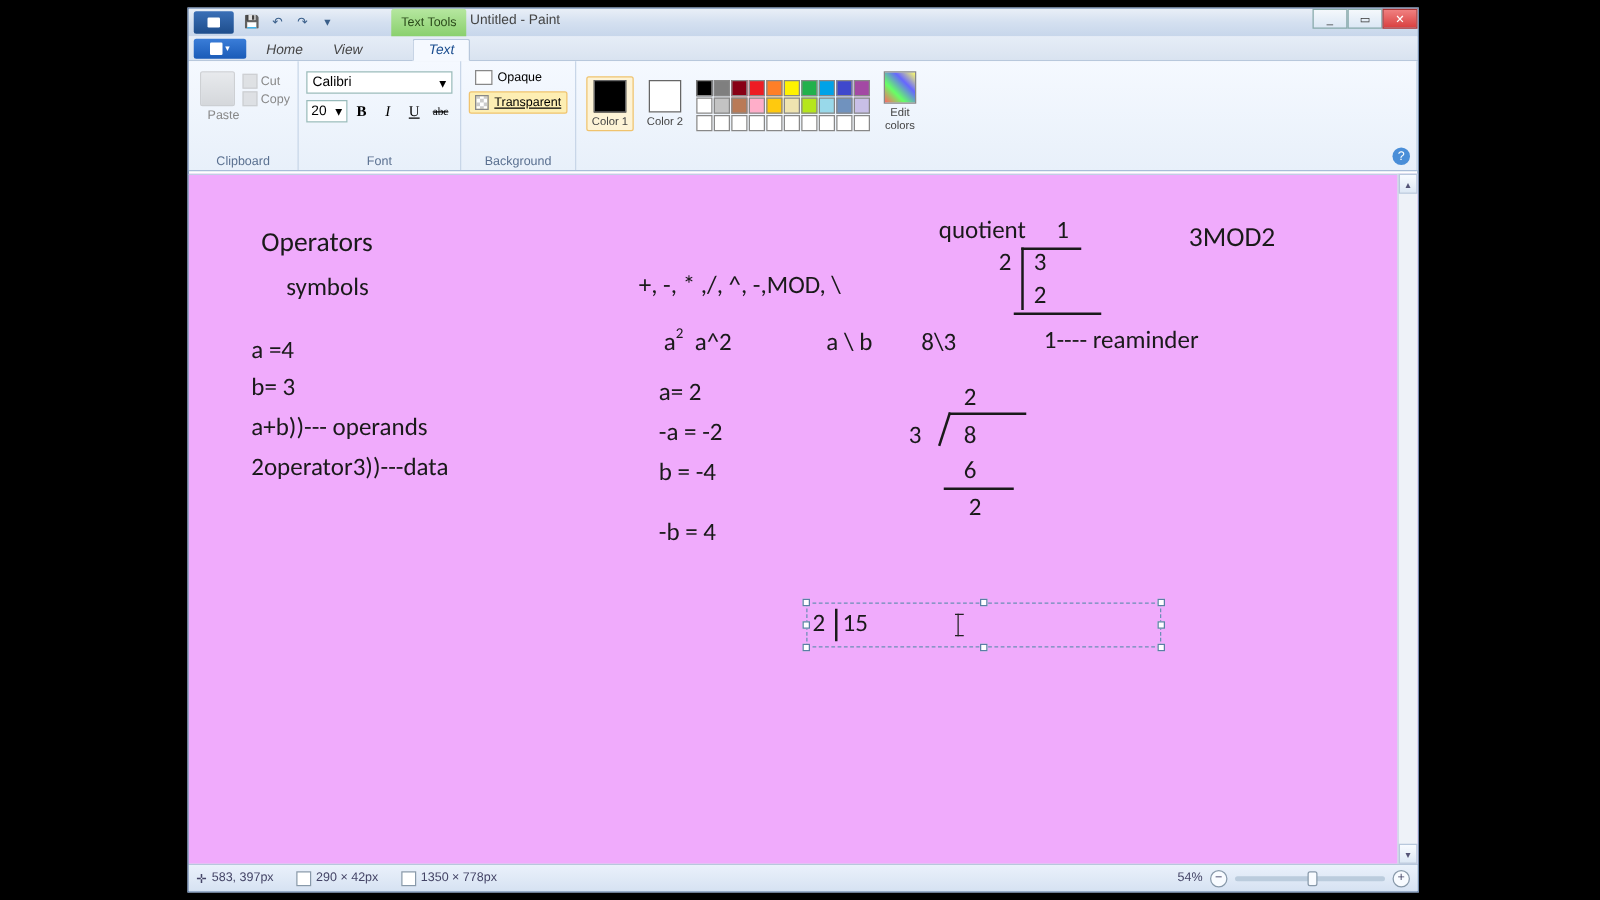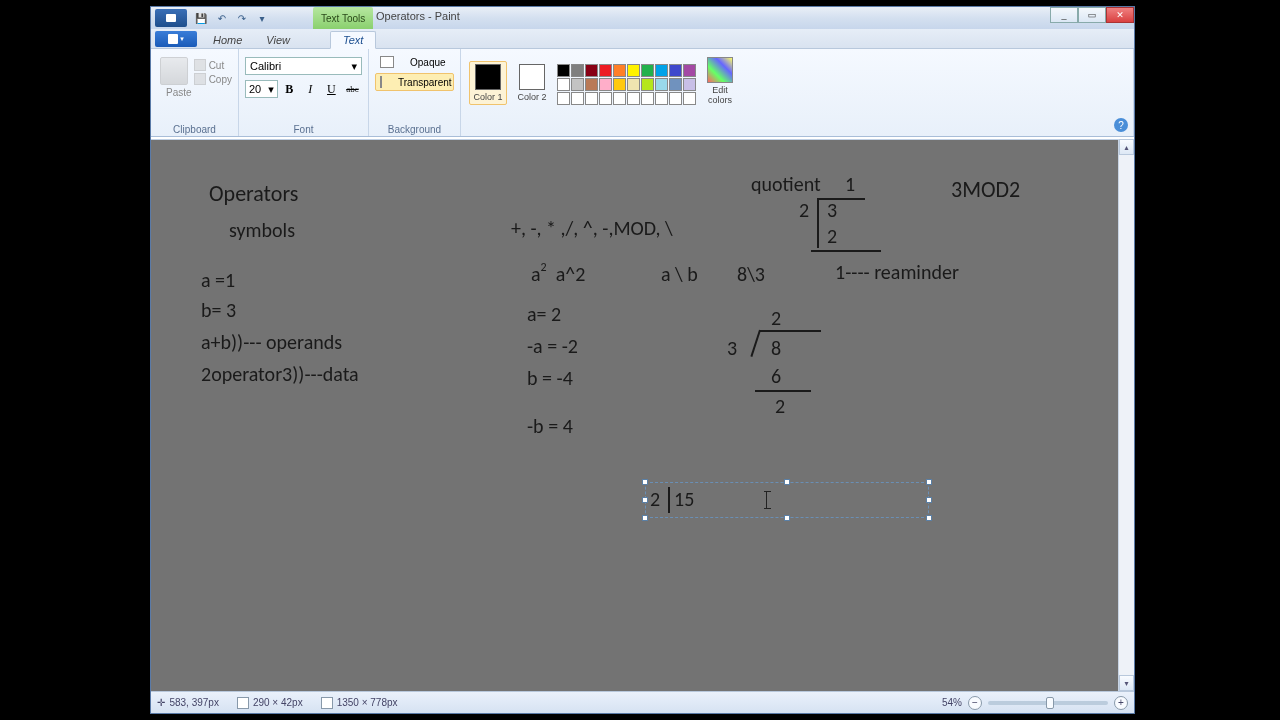--- a/index.html
+++ b/index.html
@@ -37,36 +37,36 @@
   .font-row1 { display:flex; gap:2px; margin-top:6px;}
   .font-select { width:118px; height:18px; border:1px solid #9bb; background:#fff; font-size:11px; padding:0 4px; display:flex;align-items:center;justify-content:space-between;}
   .font-row2 { display:flex; gap:2px; margin-top:4px; align-items:center;}
   .size-select { width:34px;height:18px;border:1px solid #9bb;background:#fff;font-size:11px;padding:0 3px;display:flex;align-items:center;justify-content:space-between;}
   .fbtn { width:20px;height:20px;border:1px solid transparent;display:flex;align-items:center;justify-content:center;font-size:12px;font-family:"Times New Roman",serif;}
   .fbtn.b{font-weight:bold;}
   .fbtn.i{font-style:italic;}
   .fbtn.u{text-decoration:underline;}
   .fbtn.s{text-decoration:line-through;}
   .bg-group { width:92px;}
-  .bg-opt { display:flex;align-items:center;gap:16px;font-size:10px;padding:2px 4px;border:1px solid transparent;border-radius:2px;margin-top:2px;}
-  .bg-opt.sel { background:#fdeeb3;border-color:#f0c36d;}
+  .bg-opt { display:flex;align-items:center;gap:4px;font-size:10px;padding:2px 4px;border:1px solid transparent;border-radius:2px;margin-top:2px;}
+  .bg-opt.sel { background:#fdeeb3;border-color:#f0c36d;text-decoration:underline;}
   .bg-swatch { width:14px;height:12px;border:1px solid #888;}
   .colors-group { flex:1; padding-left:8px;}
   .colors-inner{display:flex;gap:6px;align-items:flex-end;padding-top:4px;}
   .bigcolor { width:38px; text-align:center; font-size:9px; color:#444; padding:2px; border:1px solid transparent; border-radius:2px;}
   .bigcolor.sel { border-color:#f0c36d; background:#fdf3d6;}
   .bigcolor .sw { width:26px;height:26px;margin:0 auto 2px;border:1px solid #666;}
   .palette { display:flex;flex-direction:column;gap:1px;}
   .prow{display:flex;gap:1px;}
   .pc{width:13px;height:13px;border:1px solid #888;}
   .edit-colors{width:36px;text-align:center;font-size:9px;color:#444;padding-top:2px;}
   .edit-colors .ec-icon{width:26px;height:26px;margin:0 auto 2px;background:linear-gradient(45deg,#f66,#6f6,#66f,#ff6);border:1px solid #888;}
   .help-icon{position:absolute;right:6px;bottom:4px;width:14px;height:14px;border-radius:50%;background:#4a8ed8;color:#fff;font-size:10px;display:flex;align-items:center;justify-content:center;}
   
-  .canvas-wrap { position:absolute; top:132px; left:0; right:0; bottom:22px; background:#737373; overflow:hidden; border-top:1px solid #c0d0e4;}
+  .canvas-wrap { position:absolute; top:132px; left:0; right:0; bottom:22px; background:#f0abfc; overflow:hidden; border-top:1px solid #c0d0e4;}
   .canvas { position:relative; width:100%; height:100%; font-family: Calibri, sans-serif; color:#1a1a1a;}
   .t { position:absolute; white-space:nowrap; }
   .fs22 { font-size:22px; }
   .fs20 { font-size:20px; }
   .sup { font-size:12px; position:relative; top:-10px;}
   .divline { position:absolute; border-top:2px solid #1a1a1a; }
   .vline { position:absolute; border-left:2px solid #1a1a1a;}
   .textbox { position:absolute; border:1px dashed #6a8fb5; }
   .handle { position:absolute; width:6px;height:6px;border:1px solid #5a7fa5;background:#fff;}
   .cursor { position:absolute; width:1px; height:18px; border-left:1px solid #222; }
@@ -92,21 +92,21 @@
     <div class="qat">
       <div class="app-menu">
           <div style="width:10px;height:8px;background:#fff;border-radius:1px"></div>
         </div>
       <div class="qat-btn">💾</div>
       <div class="qat-btn">↶</div>
       <div class="qat-btn">↷</div>
       <div class="qat-btn">▾</div>
     </div>
     <div class="text-tools-tab">Text Tools</div>
-    <div class="title-text">Operators - Paint</div>
+    <div class="title-text">Untitled - Paint</div>
     <div class="win-controls">
       <div class="win-btn">_</div>
       <div class="win-btn">▭</div>
       <div class="win-btn close">✕</div>
     </div>
   </div>
 
   <div class="menu-blue">
       <div class="menu-blue-icon"></div>
     </div>
@@ -218,21 +218,21 @@
       </div>
     </div>
     <div class="help-icon">?</div>
   </div>
 
   <div class="canvas-wrap">
     <div class="canvas">
 
       <div class="t fs22" style="left:58px;top:40px">Operators</div>
       <div class="t fs20" style="left:78px;top:78px">symbols</div>
-      <div class="t fs20" style="left:50px;top:128px">a =1</div>
+      <div class="t fs20" style="left:50px;top:128px">a =4</div>
       <div class="t fs20" style="left:50px;top:158px">b= 3</div>
       <div class="t fs20" style="left:50px;top:190px">a+b))--- operands</div>
       <div class="t fs20" style="left:50px;top:222px">2operator3))---data</div>
 
       <div class="t fs20" style="left:360px;top:76px">+, -, * ,/, ^, -,MOD, \</div>
       <div class="t fs20" style="left:380px;top:122px"><span>a</span><span class="sup">2</span>&nbsp;&nbsp;<span>a^2</span></div>
       <div class="t fs20" style="left:510px;top:122px">a \ b</div>
       <div class="t fs20" style="left:586px;top:122px">8\3</div>
       <div class="t fs20" style="left:376px;top:162px">a= 2</div>
       <div class="t fs20" style="left:376px;top:194px">-a =  -2</div>

